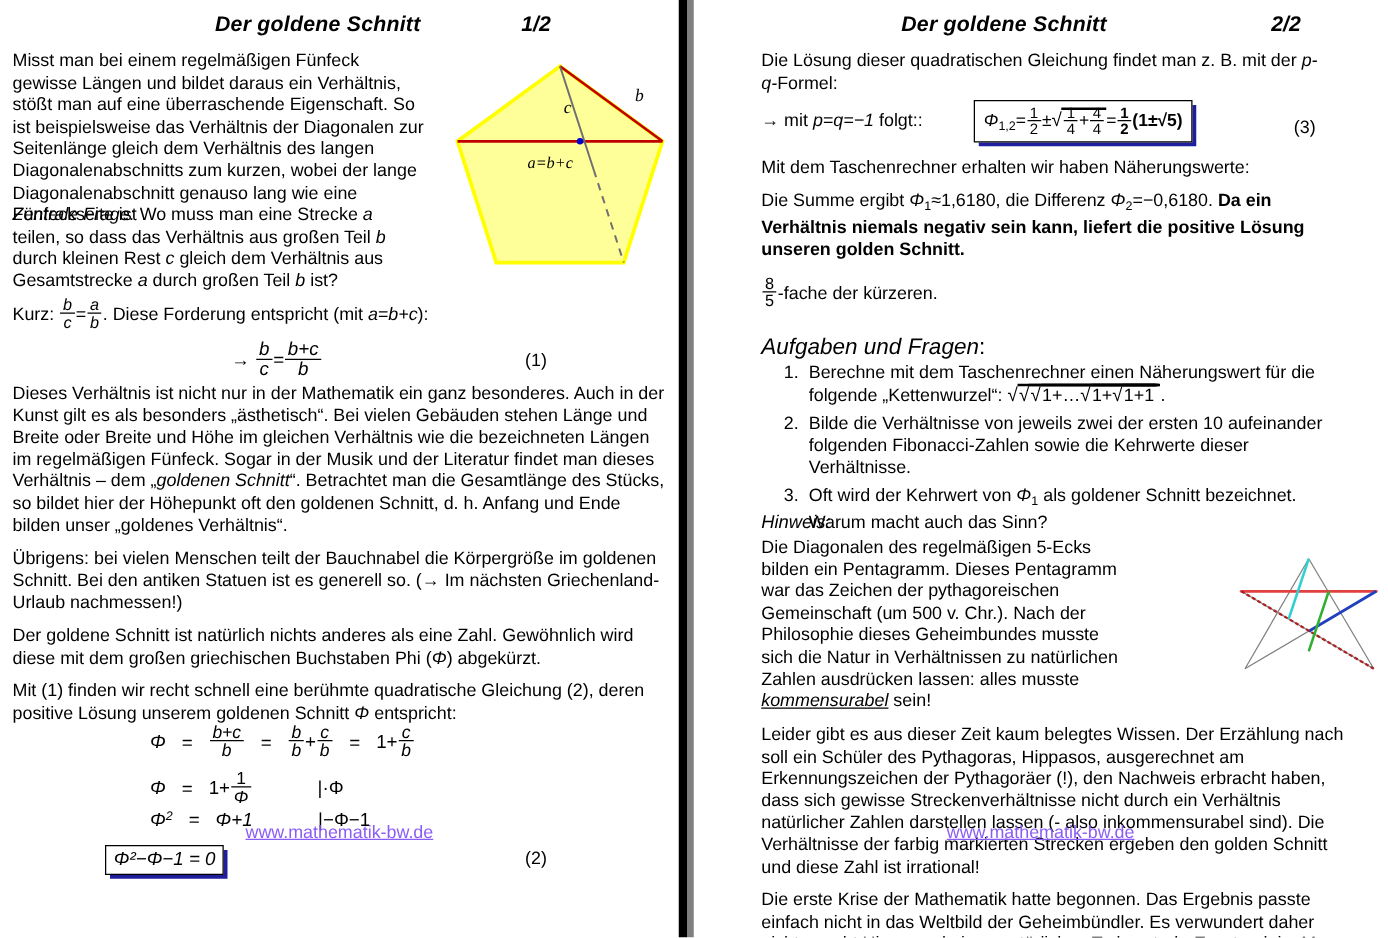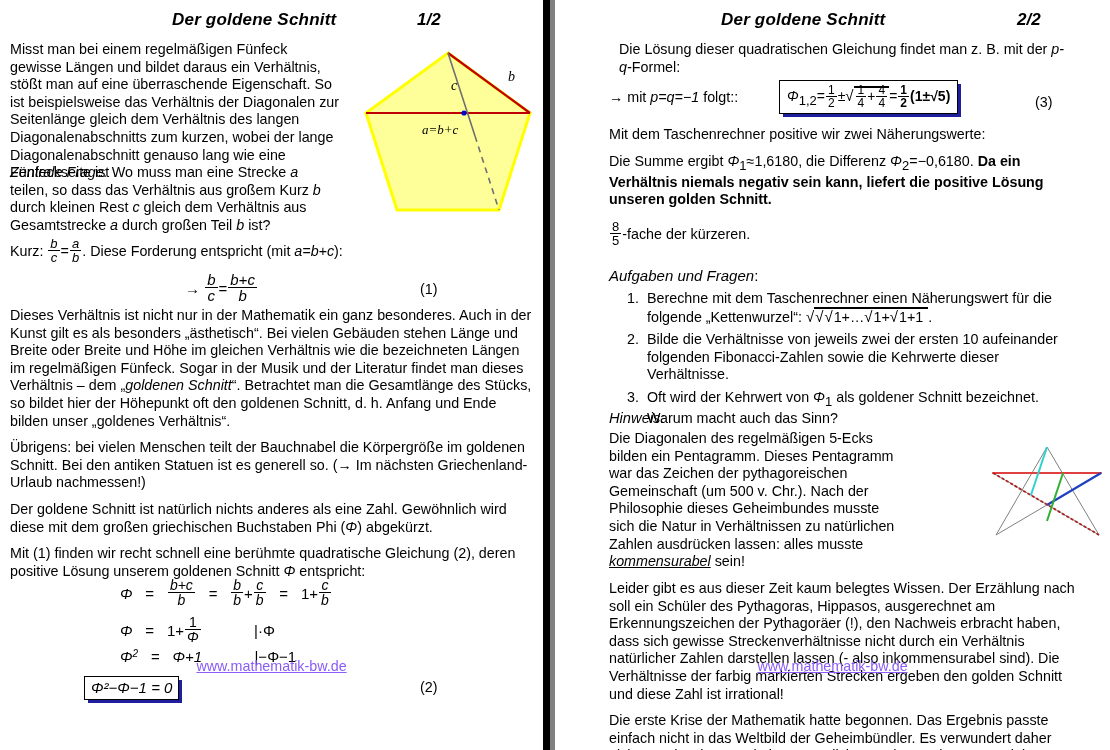--- a/index.html
+++ b/index.html
@@ -69,21 +69,21 @@
   .footer{
     position:absolute;bottom:14px;text-align:center;width:100%;
     font-size:14.3px;
   }
   .footer a,.footer span{color:#8b5cf6;text-decoration:underline;}
 
   ol.tasks{margin:2px 0 8px 0;padding-left:34px;}
   ol.tasks li{margin-bottom:5px;padding-left:4px;}
   ol.tasks li::marker{font-weight:normal;}
 
-  .sub{font-size:13px;vertical-align:-0.28em;}
+  .sub{font-size:10px;vertical-align:-0.28em;}
   .sup{font-size:10px;vertical-align:0.5em;}
 
   .fig{position:absolute;}
 </style>
 </head>
 <body>
 
 <div class="sheet">
 
   <div class="page left">
@@ -104,21 +104,21 @@
         <text x="62" y="86" font-family="Liberation Serif, serif" font-style="italic" font-size="13">a=b+c</text>
       </svg>
     </div>
 
     <div class="body" style="left:10px;top:41px;width:330px;">
       <p>Misst man bei einem regelmäßigen Fünfeck gewisse Längen und bildet daraus ein Verhältnis, stößt man auf eine überraschende Eigenschaft. So ist beispielsweise das Verhältnis der Diagonalen zur Seitenlänge gleich dem Verhältnis des langen Diagonalenabschnitts zum kurzen, wobei der lange Diagonalenabschnitt genauso lang wie eine Fünfeckseite ist .</p>
     </div>
 
     <div class="body" style="left:10px;top:164px;width:330px;">
       <p>
-        <span class="bi">Zentrale Frage:</span><span> Wo muss man eine Strecke </span><i>a</i><span> teilen, so dass das Verhältnis aus großem Kurz </span><i>b</i><span> durch kleinen Rest </span><i>c</i><span> gleich dem Verhältnis aus Gesamtstrecke </span><i>a</i><span> durch großen Teil </span><i>b</i><span> ist?</span>
+        <span class="bi">Zentrale Frage:</span><span> Wo muss man eine Strecke </span><i>a</i><span> teilen, so dass das Verhältnis aus großen Teil </span><i>b</i><span> durch kleinen Rest </span><i>c</i><span> gleich dem Verhältnis aus Gesamtstrecke </span><i>a</i><span> durch großen Teil </span><i>b</i><span> ist?</span>
       </p>
     </div>
 
     <div class="body" style="left:10px;top:237px;width:520px;">
       <p>
         <span>Kurz:</span>
         <span class="frac"><span class="num">b</span><span class="den">c</span></span><span>=</span><span class="frac"><span class="num">a</span><span class="den">b</span></span><span>. Diese Forderung entspricht (mit </span><i>a=b+c</i><span>):</span>
       </p>
     </div>
 
@@ -174,44 +174,44 @@
   </div>
 
   <div class="divider black"></div>
   <div class="divider gray"></div>
 
   <div class="page right">
 
     <div class="page-title" style="left:166px;">Der goldene Schnitt</div>
     <div class="page-num" style="left:462px;">2/2</div>
 
-    <div class="body" style="left:54px;top:41px;width:450px;margin-left:10px;">
+    <div class="body" style="left:54px;top:41px;width:450px;">
       <p><span>Die Lösung dieser quadratischen Gleichung findet man z. B. mit der </span><i>p-q-</i><span>Formel:</span></p>
     </div>
 
     <div style="position:absolute;left:54px;top:89px;font-size:14.3px;">
       <span>→ mit </span><i>p=q=−1</i><span> folgt::</span>
     </div>
 
     <div style="position:absolute;left:224px;top:80px;">
       <span class="boxed-wrap">
         <span class="boxed" style="font-size:14px;padding:3px 7px 4px 7px;">
           <i>Φ</i><span class="sub">1,2</span><span>=</span><span class="frac up"><span class="num" style="font-size:12px;">1</span><span class="den" style="font-size:12px;">2</span></span><span>±</span><span class="sq"><span class="rad">√</span><span class="bar"><span class="frac up"><span class="num" style="font-size:12px;">1</span><span class="den" style="font-size:12px;">4</span></span><span>+</span><span class="frac up"><span class="num" style="font-size:12px;">4</span><span class="den" style="font-size:12px;">4</span></span></span></span><span>=</span><span class="frac up"><span class="num" style="font-size:12px;font-weight:bold;">1</span><span class="den" style="font-size:12px;font-weight:bold;">2</span></span><span style="font-weight:bold;">(1±√5)</span>
         </span>
       </span>
     </div>
     <div class="eqnum" style="left:480px;top:94px;">(3)</div>
 
     <div class="body" style="left:54px;top:126px;width:460px;">
-      <p>Mit dem Taschenrechner positive wir zwei Näherungswerte:</p>
+      <p>Mit dem Taschenrechner erhalten wir haben Näherungswerte:</p>
       <p><span>Die Summe ergibt </span><i>Φ</i><span class="sub">1</span><span>≈1,6180, die Differenz </span><i>Φ</i><span class="sub">2</span><span>=−0,6180. </span><b>Da ein Verhältnis niemals negativ sein kann, liefert die positive Lösung unseren golden Schnitt.</b></p>
       <p style="margin-top:11px;"><span class="frac up"><span class="num">8</span><span class="den">5</span></span><span>-fache der kürzeren.</span></p>
     </div>
 
-    <div style="position:absolute;left:54px;top:267px;font-size:15px;">
+    <div style="position:absolute;left:54px;top:267px;font-size:18px;">
       <span class="bi">Aufgaben und Fragen</span><span style="font-weight:normal;font-style:normal;">:</span>
     </div>
 
     <div class="body" style="left:54px;top:288px;width:470px;">
       <ol class="tasks">
         <li>
           <span>Berechne mit dem Taschenrechner einen Näherungswert für die folgende „Kettenwurzel“: </span><span class="sq"><span class="rad">√</span><span class="bar"><span class="sq"><span class="rad">√</span><span class="bar"><span class="sq"><span class="rad">√</span><span class="bar">1+…<span class="sq"><span class="rad">√</span><span class="bar">1+<span class="sq"><span class="rad">√</span><span class="bar">1+1</span></span></span></span></span></span></span></span></span></span><span>.</span>
         </li>
         <li>Bilde die Verhältnisse von jeweils zwei der ersten 10 aufeinander folgenden Fibonacci-Zahlen sowie die Kehrwerte dieser Verhältnisse.</li>
         <li><span>Oft wird der Kehrwert von </span><i>Φ</i><span class="sub">1</span><span> als goldener Schnitt bezeichnet. Warum macht auch das Sinn?</span></li>

